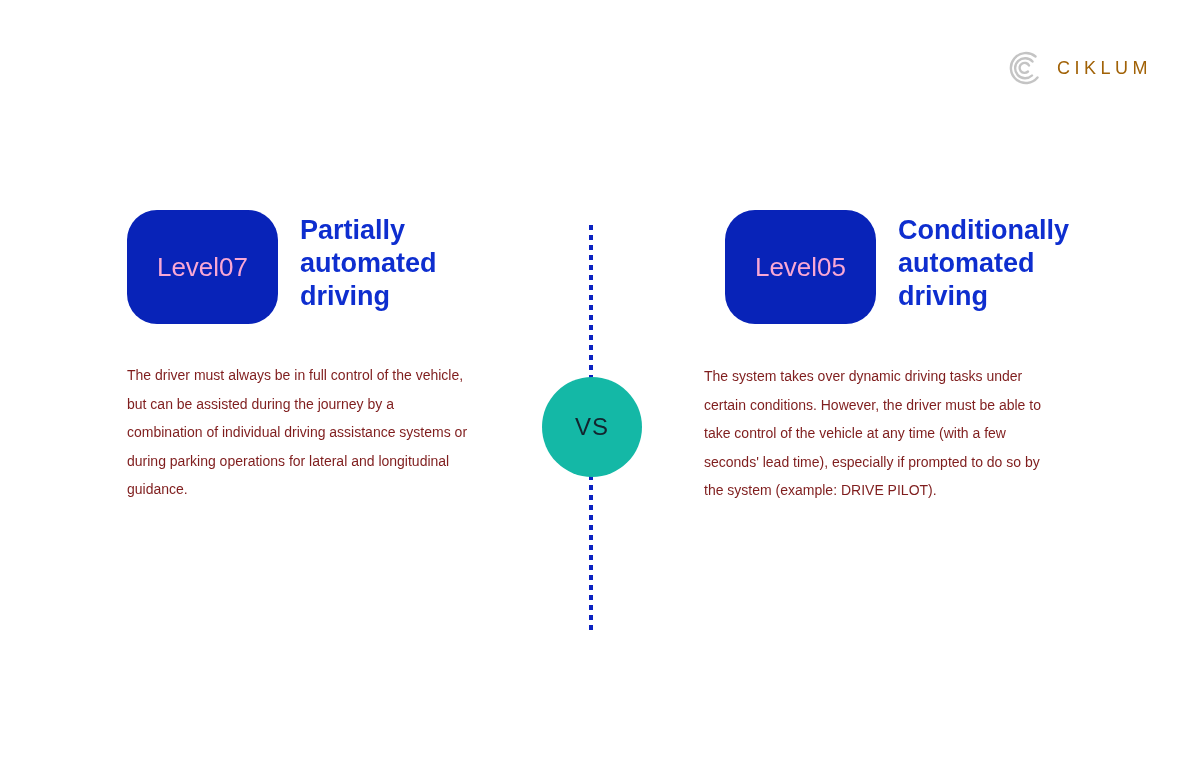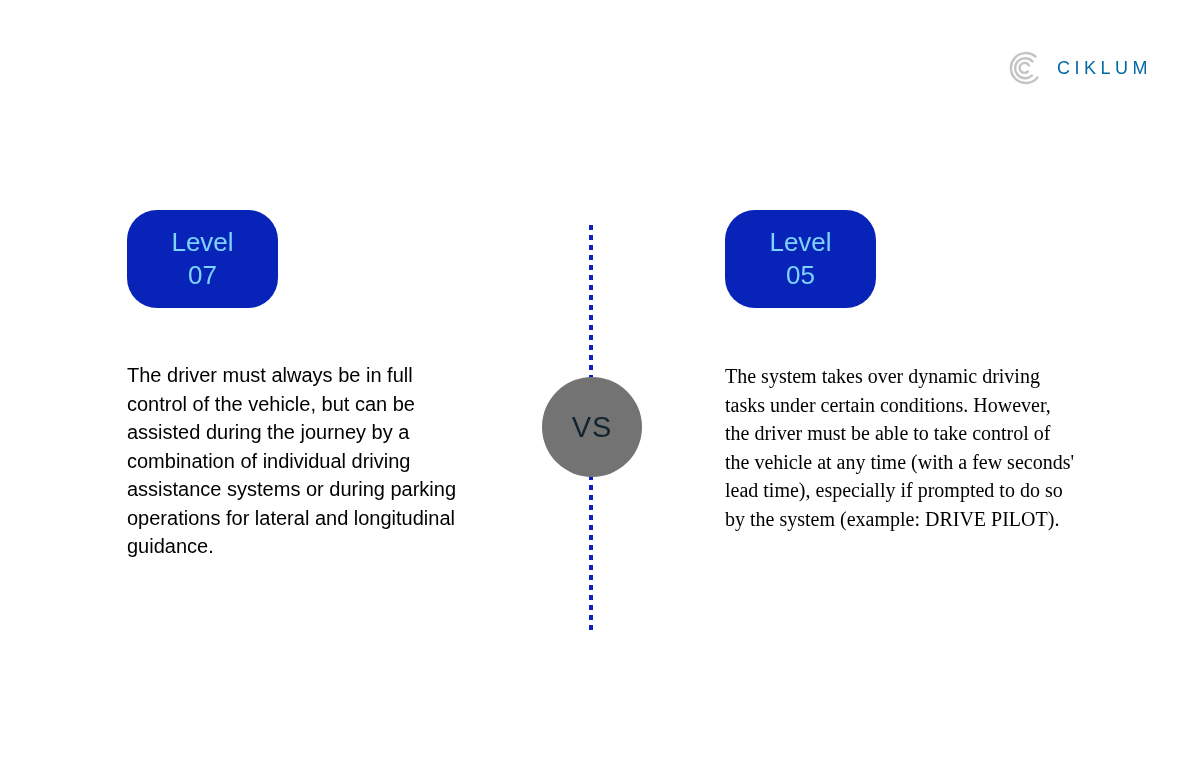--- a/index.html
+++ b/index.html
@@ -14,71 +14,70 @@
   
   .logo {
     position: absolute;
     top: 48px;
     right: 48px;
     display: flex;
     align-items: center;
     gap: 12px;
   }
   .logo-wordmark {
-    color: #0369a1;
+    color: #a16207;
     font-size: 18px;
     font-weight: 400;
     letter-spacing: 4.5px;
   }
 
   
   .card {
     position: absolute;
     display: flex;
     gap: 22px;
     align-items: flex-start;
   }
   .card-left  { left: 127px; top: 210px; }
   .card-right { left: 725px; top: 210px; }
 
   .level-badge {
     width: 151px;
-    height: 98px;
+    height: 114px;
     background: #0823b8;
     border-radius: 30px;
-    color: #7dd3fc;
+    color: #f9a8d4;
     display: flex;
-    flex-direction: column;
     align-items: center;
     justify-content: center;
     font-size: 26px;
     line-height: 33px;
     font-weight: 400;
     flex: 0 0 auto;
   }
 
   .card-title {
     color: #0e2ecf;
     font-size: 27px;
     font-weight: 700;
     line-height: 33px;
     margin-top: 4px;
   }
   .card-left  .card-title { width: 160px; }
   .card-right .card-title { width: 200px; }
 
   .card-desc {
     position: absolute;
-    color: #000000;
-    font-size: 20px;
+    color: #7f1d1d;
+    font-size: 14px;
     line-height: 28.5px;
     font-weight: 400;
   }
   .desc-left  { left: 127px; top: 361px; width: 342px; }
-  .desc-right { left: 725px; top: 362px; width: 354px; font-family: Liberation Serif, serif; }
+  .desc-right { left: 704px; top: 362px; width: 354px; }
 
   
   .vs-divider {
     position: absolute;
     left: 589px;
     top: 225px;
     width: 4px;
     height: 407px;
     background: repeating-linear-gradient(
       to bottom,
@@ -86,26 +85,26 @@
       transparent 5px, transparent 10px
     );
   }
   .vs-badge {
     position: absolute;
     left: 542px;
     top: 377px;
     width: 100px;
     height: 100px;
     border-radius: 50%;
-    background: #737373;
+    background: #14b8a6;
     display: flex;
     align-items: center;
     justify-content: center;
     color: #13242e;
-    font-size: 29px;
+    font-size: 24px;
     font-weight: 500;
     letter-spacing: 1px;
   }
 </style>
 </head>
 <body>
 
 <div>
 
   <div class="logo">
@@ -119,29 +118,31 @@
       </svg>
     </span>
     <span class="logo-wordmark">CIKLUM</span>
   </div>
 
   <div class="card card-left">
     <div class="level-badge">
       <span>Level</span>
       <span>07</span>
     </div>
+    <div class="card-title">Partially automated driving</div>
   </div>
   <div class="card-desc desc-left">The driver must always be in full control of the vehicle, but can be assisted during the journey by a combination of individual driving assistance systems or during parking operations for lateral and longitudinal guidance.</div>
 
   <div class="vs-divider"></div>
   <div class="vs-badge">
     <span>VS</span>
   </div>
 
   <div class="card card-right">
     <div class="level-badge">
       <span>Level</span>
       <span>05</span>
     </div>
+    <div class="card-title">Conditionally automated driving</div>
   </div>
   <div class="card-desc desc-right">The system takes over dynamic driving tasks under certain conditions. However, the driver must be able to take control of the vehicle at any time (with a few seconds' lead time), especially if prompted to do so by the system (example: DRIVE PILOT).</div>
 
 </div>
 
 </body></html>

